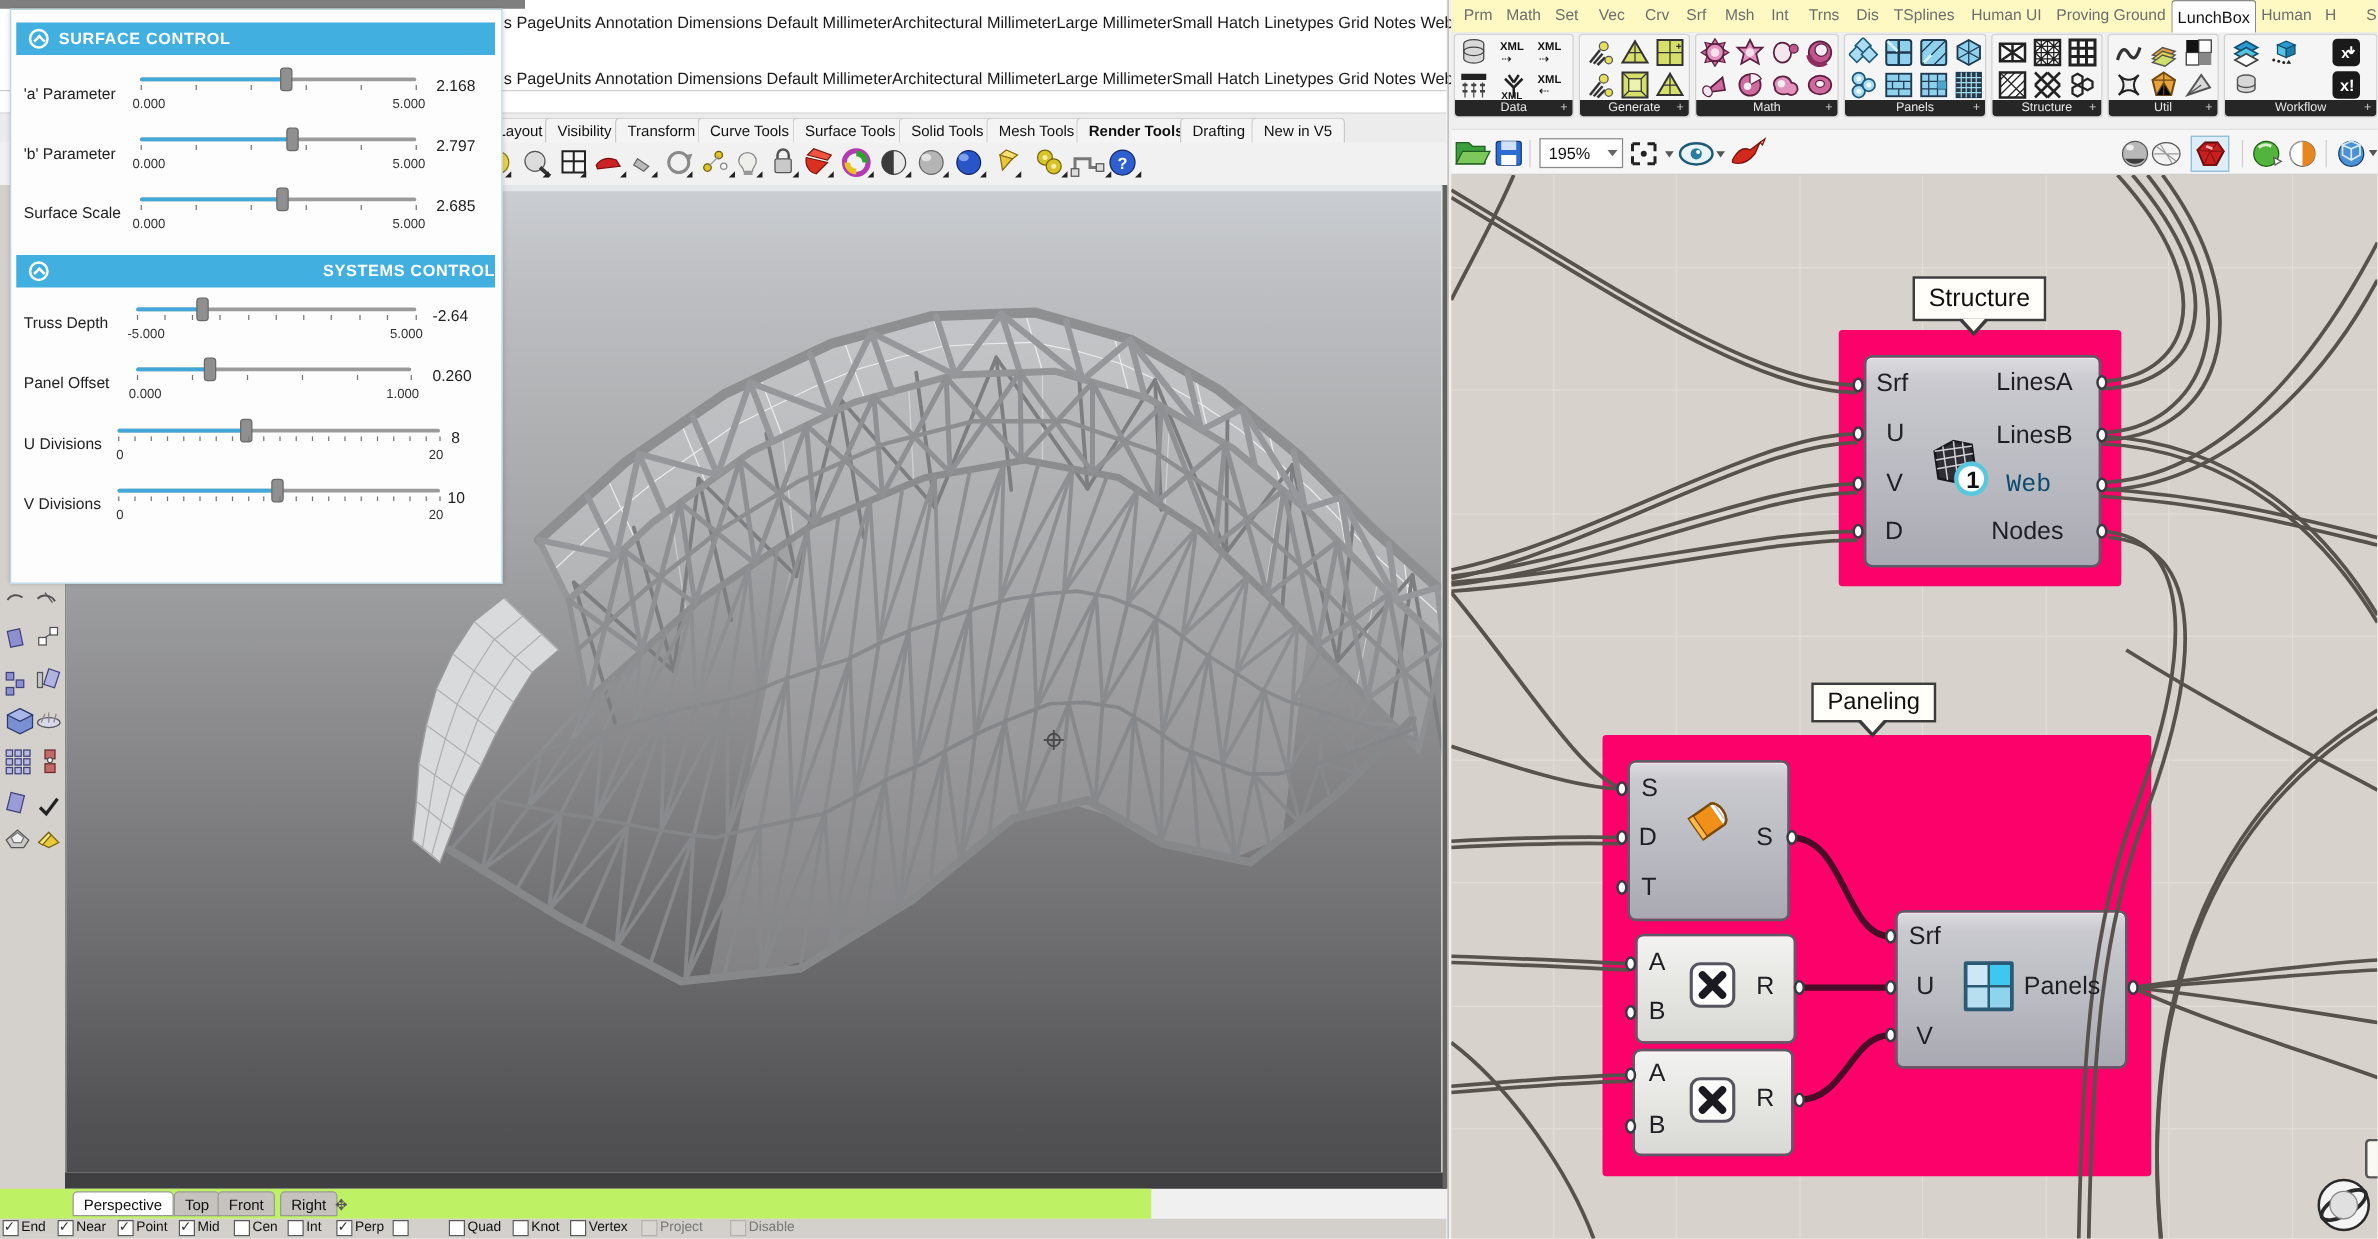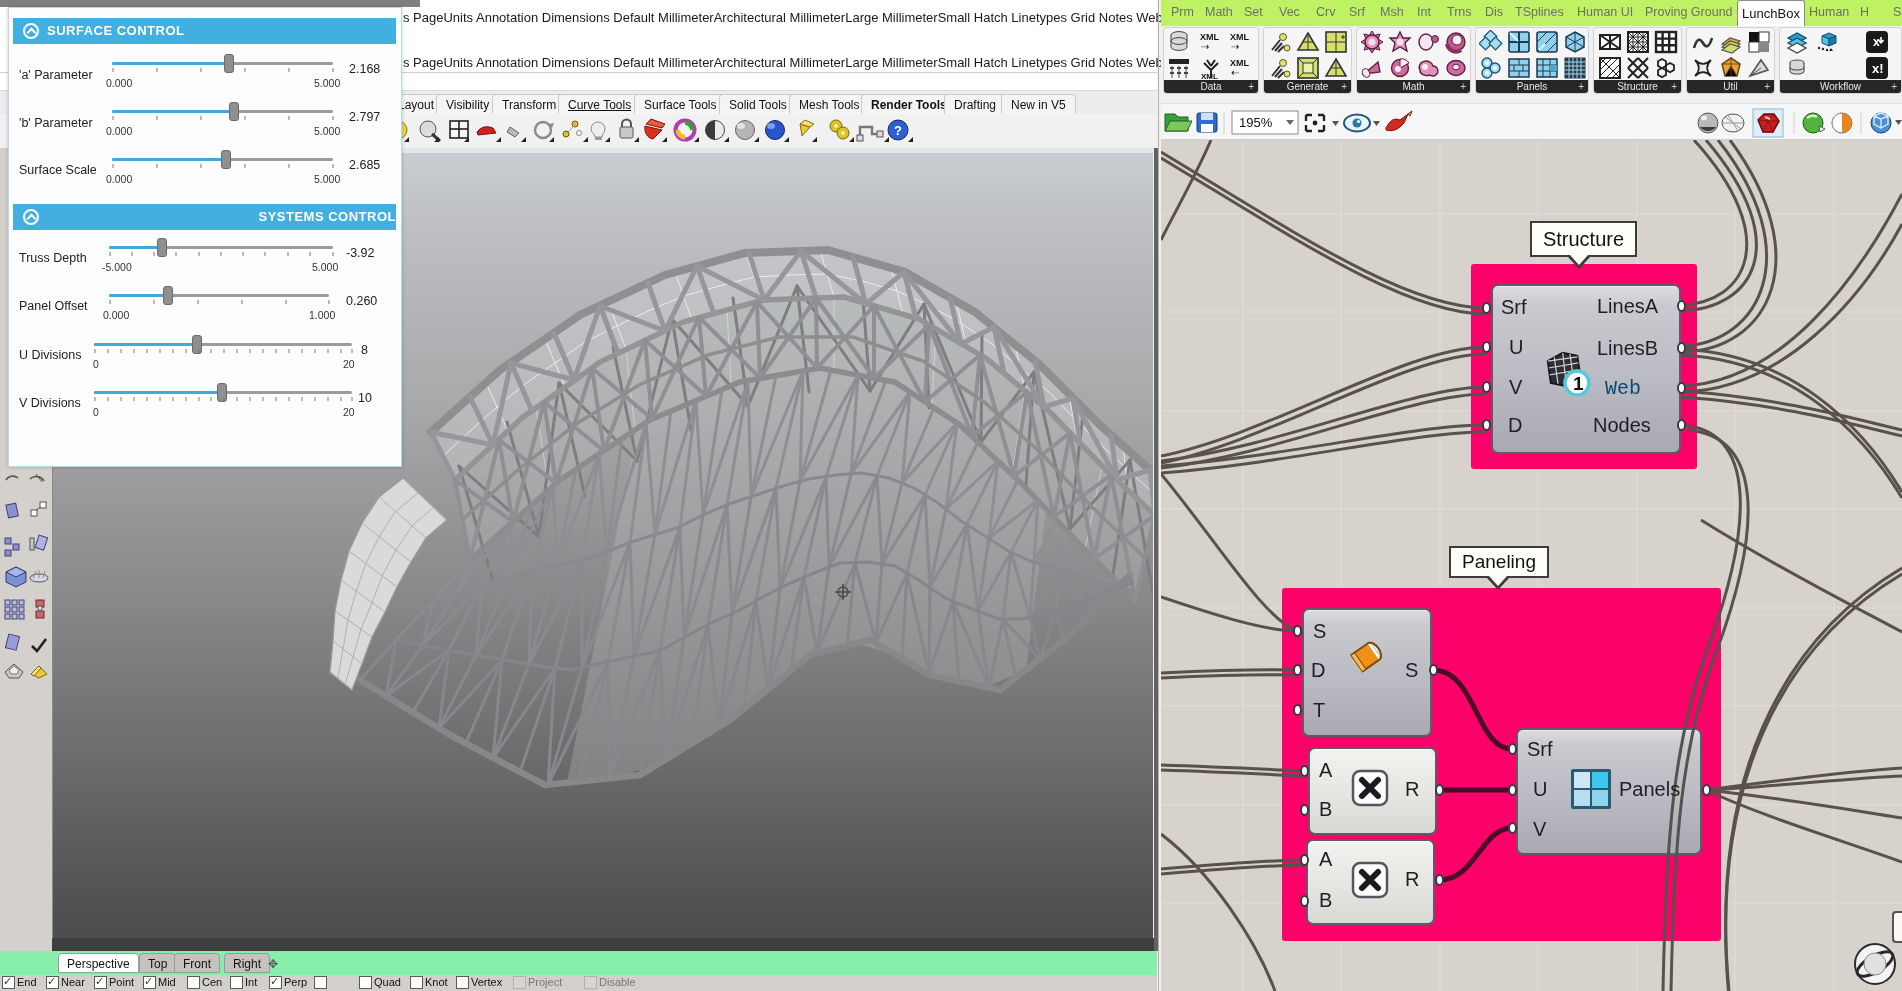--- a/index.html
+++ b/index.html
@@ -5,33 +5,33 @@
 #root{position:relative;width:1902px;height:991px;overflow:hidden;background:#f0f0f0;font-family:"Liberation Sans",sans-serif;}
 .abs{position:absolute;}
 
 #rh-top{left:0;top:0;width:1157px;height:148px;background:#fff;}
 .mrow{position:absolute;left:403px;width:760px;overflow:hidden;font-size:13px;color:#1a1a1a;white-space:nowrap;}
 #rh-tabrow{left:0;top:90px;width:1157px;height:24px;background:#ececec;border-top:1px solid #d9d9d9;}
 .rtab{position:absolute;top:3px;height:21px;background:#f4f4f4;border:1px solid #c9c9c9;border-bottom:none;border-radius:4px 4px 0 0;font-size:12px;color:#111;padding:3px 9px 0 9px;box-sizing:border-box;white-space:nowrap;}
 #rh-iconrow{left:0;top:114px;width:1157px;height:34px;background:#f1f1f1;border-bottom:1px solid #c6c6c6;}
 #viewport{left:52px;top:148px;width:1101px;height:790px;background:linear-gradient(180deg,#cbced2 0%,#bdbfc2 10%,#a7a8aa 33%,#8b8b8d 55%,#6b6b6d 78%,#525254 95%,#4d4d4f 100%);}
 #vp-darkbar{left:52px;top:938px;width:1105px;height:13px;background:#3f3f41;}
-#vp-tabs{left:0;top:951px;width:1157px;height:24px;background:#86efac;}
+#vp-tabs{left:0;top:951px;width:921px;height:24px;background:#bef264;}
 .vtab{position:absolute;top:2px;height:20px;border:1px solid #9a9a9a;border-radius:4px 4px 0 0;background:#c6c3be;font-size:12px;color:#111;padding:3px 8px 0 8px;box-sizing:border-box;}
 #osnap{left:0;top:975px;width:1157px;height:16px;background:#d3d0cb;font-size:11px;color:#111;}
 .cb{position:absolute;top:1px;width:11px;height:11px;background:#fff;border:1px solid #5a5a5a;}
 .cb.ck:after{content:"✓";position:absolute;left:0px;top:-2px;font-size:11px;color:#333;}
 .cb.dim{border-color:#b5b2ad;background:#d9d6d1;}
 .cblab{position:absolute;top:1px;white-space:nowrap;}
 #ldock{left:0;top:148px;width:52px;height:843px;background:#d4d1cc;border-right:1px solid #8a8a8a;}
 
 #vsep{left:1154px;top:148px;width:4px;height:803px;background:#62625f;}#vsep2{left:1158px;top:0;width:1px;height:991px;background:#b5b2ad;}
 
 #gh{left:1161px;top:0;width:741px;height:991px;background:#f0f0f0;}
-#gh-menu{position:absolute;left:0;top:0;width:741px;height:26px;background:#bef264;border-bottom:1px solid #d8d8d8;}
+#gh-menu{position:absolute;left:0;top:0;width:741px;height:26px;background:#fef9c3;border-bottom:1px solid #d8d8d8;}
 .gm{position:absolute;top:5px;font-size:12.5px;color:#6e6e6e;white-space:nowrap;}
 #gh-tools{position:absolute;left:0;top:26px;width:741px;height:77px;background:#f0f0f0;}
 .ggroup{position:absolute;top:1px;height:67px;background:#f5f5f5;border:1px solid #d2d2d2;border-radius:3px;box-sizing:border-box;}
 .glabel{position:absolute;left:0px;right:0px;bottom:0px;height:13px;background:#262626;border-radius:0 0 3px 3px;color:#e8e8e8;font-size:10px;text-align:center;line-height:13px;}
 .glabel .pl{position:absolute;right:4px;top:0;color:#cfcfcf;}
 #gh-bar2{position:absolute;left:0;top:103px;width:741px;height:37px;background:#f6f6f6;border-top:1px solid #e0e0e0;border-bottom:1px solid #cfcfcf;box-sizing:border-box;}
 #gh-canvas{position:absolute;left:0;top:140px;width:741px;height:851px;background:#d7d2cb;}
 .pinkgrp{position:absolute;background:#fb0169;border-radius:3px;}
 .comp{position:absolute;background:linear-gradient(180deg,#dcdce0 0%,#c9c9cf 12%,#b9b9c1 60%,#a9a9b3 100%);border:2px solid #5c5c66;border-radius:7px;box-shadow:inset 0 1px 0 rgba(255,255,255,.5);}
 .comp.lite{background:linear-gradient(180deg,#f2f2f0 0%,#e6e6e3 50%,#d8d8d5 100%);}
@@ -59,21 +59,21 @@
 <div id="root">
 
   <div class="abs" id="rh-top"></div>
   <div class="mrow" style="top:10px;">s PageUnits Annotation Dimensions Default MillimeterArchitectural MillimeterLarge MillimeterSmall Hatch Linetypes Grid Notes Web</div>
   <div class="mrow" style="top:55px;">s PageUnits Annotation Dimensions Default MillimeterArchitectural MillimeterLarge MillimeterSmall Hatch Linetypes Grid Notes Web</div>
   <div class="abs" style="left:0;top:72px;width:1157px;height:1px;background:#cfcfcf;"></div>
   <div class="abs" id="rh-tabrow">
     <div class="rtab" style="left:388px;">Layout</div>
     <div class="rtab" style="left:436px;">Visibility</div>
     <div class="rtab" style="left:492px;">Transform</div>
-    <div class="rtab" style="left:558px;text-decoration:underline;">Curve Tools</div>
+    <div class="rtab" style="left:558px;">Curve Tools</div>
     <div class="rtab" style="left:634px;">Surface Tools</div>
     <div class="rtab" style="left:719px;">Solid Tools</div>
     <div class="rtab" style="left:789px;">Mesh Tools</div>
     <div class="rtab" style="left:861px;font-weight:bold;">Render Tools</div>
     <div class="rtab" style="left:944px;">Drafting</div>
     <div class="rtab" style="left:1001px;">New in V5</div>
   </div>
   <div class="abs" id="rh-iconrow">
     <svg width="1157" height="34" viewBox="0 0 1157 34">
       <g>
@@ -1146,21 +1146,21 @@
           <line x1="112" y1="0" x2="112" y2="4"></line>
           <line x1="134" y1="0" x2="134" y2="4"></line>
           <line x1="156" y1="0" x2="156" y2="4"></line>
           <line x1="179" y1="0" x2="179" y2="4"></line>
           <line x1="201" y1="0" x2="201" y2="4"></line>
           <line x1="224" y1="0" x2="224" y2="4"></line>
         </g>
       </svg>
     <div class="smin" style="left:93px;top:253px;">-5.000</div>
       <div class="smax" style="left:303px;top:253px;">5.000</div>
-    <div class="sval" style="left:337px;top:238px;">-3.92</div>
+    <div class="sval" style="left:337px;top:238px;">-2.64</div>
 
     <div class="slab" style="left:10px;top:291px;">Panel Offset</div>
     <div class="strack" style="left:100px;top:286px;width:220px;"></div>
     <div class="sfill" style="left:100px;top:286px;width:59px;"></div>
     <div class="shandle" style="left:154px;top:278px;"></div>
     <svg class="ticks" style="left:100px;top:292px;" width="222" height="5">
         <g stroke="#777" stroke-width="1">
       <line x1="1" y1="0" x2="1" y2="4"></line>
           <line x1="45" y1="0" x2="45" y2="4"></line>
           <line x1="89" y1="0" x2="89" y2="4"></line>

